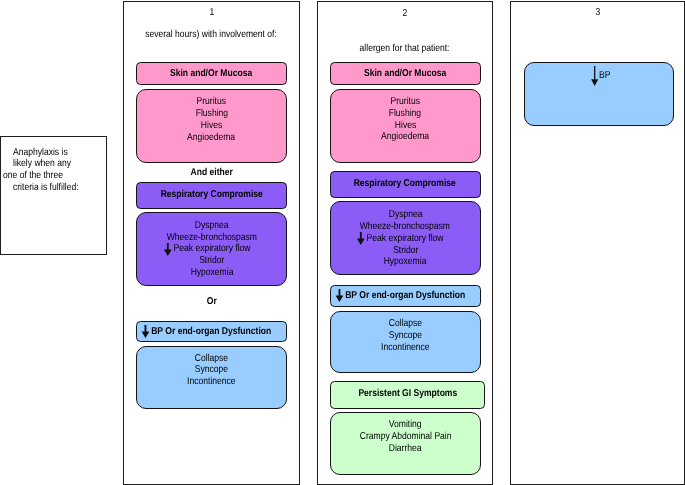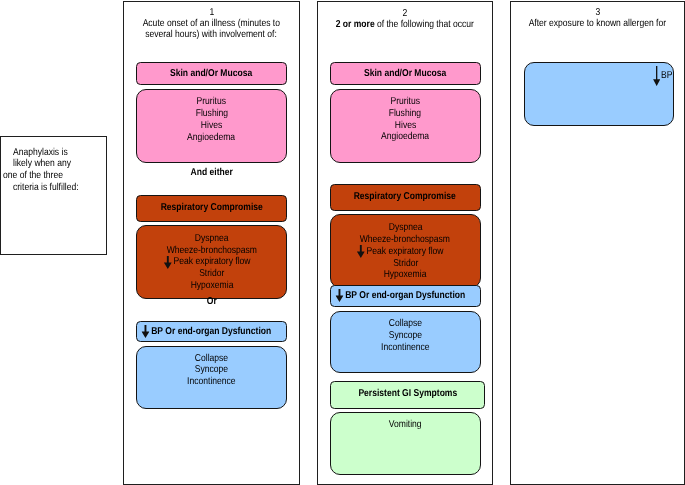--- a/index.html
+++ b/index.html
@@ -11,45 +11,44 @@
          border:1px solid #1f1f1f;}
   .tline{position:absolute;font-size:10px;line-height:10px;white-space:nowrap;
          height:10px;}
   .ctr{left:0;right:0;text-align:center;}
   .nw{display:inline-block;transform:scaleX(0.855);transform-origin:left center;}
   .nwc{display:inline-block;transform:scaleX(0.855);transform-origin:center center;}
   .bx{position:absolute;box-sizing:border-box;border:1.5px solid #141414;}
   .hdr{border-radius:4.5px;}
   .bod{border-radius:10px;}
   .pink{background:#ff99cc;}
-  .yellow{background:#c2410c;margin-top:13px;}
+  .yellow{background:#8b5cf6;}
   .blue{background:#99ccff;}
   .green{background:#ccffcc;}
   .bold{font-weight:bold;}
   .arow{position:absolute;left:0;right:0;height:10px;font-size:10px;
         line-height:10px;white-space:nowrap;text-align:center;}
-  .arow.nudge{left:11px;text-align:right;}
+  .arow.nudge{left:11px;}
   .arow>.tx{display:inline-block;position:relative;
             transform:scaleX(0.855);transform-origin:center center;}
   .arow>.tx>.ic{position:absolute;transform:scaleX(1.1696);
                 transform-origin:right bottom;}
 </style>
 </head>
 <body>
 
 <div class="panel" style="left:0.4px;top:135.8px;width:106.6px;height:119.3px">
   <div class="tline" style="left:12.1px;top:10.8px"><span class="nw">Anaphylaxis is</span></div>
   <div class="tline" style="left:12.1px;top:22.55px"><span class="nw">likely when any</span></div>
   <div class="tline" style="left:2px;top:34.3px"><span class="nw">one of the three</span></div>
   <div class="tline" style="left:12.1px;top:46.05px"><span class="nw">criteria is fulfilled:</span></div>
 </div>
 
 <div class="panel" style="left:123px;top:1px;width:176.9px;height:483.9px">
   <div class="tline ctr" style="top:5.7px"><span class="nwc">1</span></div>
-  <div class="tline ctr" style="top:16.6px"><span class="nwc">Acute onset of an illness (minutes to</span></div>
   <div class="tline ctr" style="top:28.4px"><span class="nwc">several hours) with involvement of:</span></div>
   <div class="bx hdr pink" style="left:12.2px;top:60.1px;width:150.7px;height:23.3px">
     <div class="tline ctr bold" style="top:6.03px"><span class="nwc">Skin and/Or Mucosa</span></div>
   </div>
   <div class="bx bod pink" style="left:12.2px;top:86.7px;width:150.7px;height:74.3px">
     <div class="tline ctr" style="top:7.74px"><span class="nwc">Pruritus</span></div>
     <div class="tline ctr" style="top:19.49px"><span class="nwc">Flushing</span></div>
     <div class="tline ctr" style="top:31.24px"><span class="nwc">Hives</span></div>
     <div class="tline ctr" style="top:42.99px"><span class="nwc">Angioedema</span></div>
   </div>
@@ -74,21 +73,21 @@
     <div class="tline ctr" style="top:6.8px"><span class="nwc">Collapse</span></div>
     <div class="tline ctr" style="top:18.55px"><span class="nwc">Syncope</span></div>
     <div class="tline ctr" style="top:30.3px"><span class="nwc">Incontinence</span></div>
   </div>
   <div class="tline ctr bold" style="top:166.4px"><span class="nwc">And either</span></div>
   <div class="tline ctr bold" style="top:294.9px"><span class="nwc">Or</span></div>
 </div>
 
 <div class="panel" style="left:317.4px;top:1px;width:175.2px;height:483.9px">
   <div class="tline ctr" style="top:6.6px"><span class="nwc">2</span></div>
-  <div class="tline ctr" style="top:18px"><span class="nwc"><b>2 or more</b><span style="margin-left:2.6px">of the following that occur</span></span></div>
+  <div class="tline ctr" style="top:41.8px"><span class="nwc">allergen for that patient:</span></div>
   <div class="bx hdr pink" style="left:11.5px;top:60.3px;width:150.7px;height:23.2px">
     <div class="tline ctr bold" style="top:5.7px"><span class="nwc">Skin and/Or Mucosa</span></div>
   </div>
   <div class="bx bod pink" style="left:11.5px;top:86.9px;width:150.7px;height:74.4px">
     <div class="tline ctr" style="top:7.3px"><span class="nwc">Pruritus</span></div>
     <div class="tline ctr" style="top:19.05px"><span class="nwc">Flushing</span></div>
     <div class="tline ctr" style="top:30.8px"><span class="nwc">Hives</span></div>
     <div class="tline ctr" style="top:42.55px"><span class="nwc">Angioedema</span></div>
   </div>
   <div class="bx hdr yellow" style="left:11.5px;top:169.2px;width:150.7px;height:26.5px">
@@ -111,24 +110,25 @@
   <div class="bx bod blue" style="left:11.5px;top:308.8px;width:150.7px;height:62px">
     <div class="tline ctr" style="top:7.6px"><span class="nwc">Collapse</span></div>
     <div class="tline ctr" style="top:19.35px"><span class="nwc">Syncope</span></div>
     <div class="tline ctr" style="top:31.1px"><span class="nwc">Incontinence</span></div>
   </div>
   <div class="bx hdr green" style="left:11.5px;top:378.5px;width:155px;height:28.2px">
     <div class="tline ctr bold" style="top:7.1px"><span class="nwc">Persistent GI Symptoms</span></div>
   </div>
   <div class="bx bod green" style="left:11.5px;top:410.3px;width:150.7px;height:62.4px">
     <div class="tline ctr" style="top:6.9px"><span class="nwc">Vomiting</span></div>
+    <div class="tline ctr" style="top:18.65px"><span class="nwc">Crampy Abdominal Pain</span></div>
+    <div class="tline ctr" style="top:30.4px"><span class="nwc">Diarrhea</span></div>
   </div>
 </div>
 
 <div class="panel" style="left:510.1px;top:1px;width:174.7px;height:483.9px">
   <div class="tline ctr" style="top:5.7px"><span class="nwc">3</span></div>
-  <div class="tline ctr" style="top:16.6px"><span class="nwc">After exposure to known allergen for</span></div>
   <div class="bx bod blue" style="left:12.7px;top:60px;width:150.7px;height:63.7px">
     <div class="arow nudge" style="top:7.6px"><span class="tx"><svg class="ic" width="7.2" height="20.1" viewBox="0 0 7.2 20.1" style="bottom:-5px;right:calc(100% + 0.7px)">
             <path d="M2.95 0 L4.25 0 L4.25 13.3 L7.2 13.3 L3.6 20.1 L0 13.3 L2.95 13.3 Z" fill="#111"></path>
           </svg><span>BP</span></span></div>
   </div>
 </div>
 
 </body></html>

